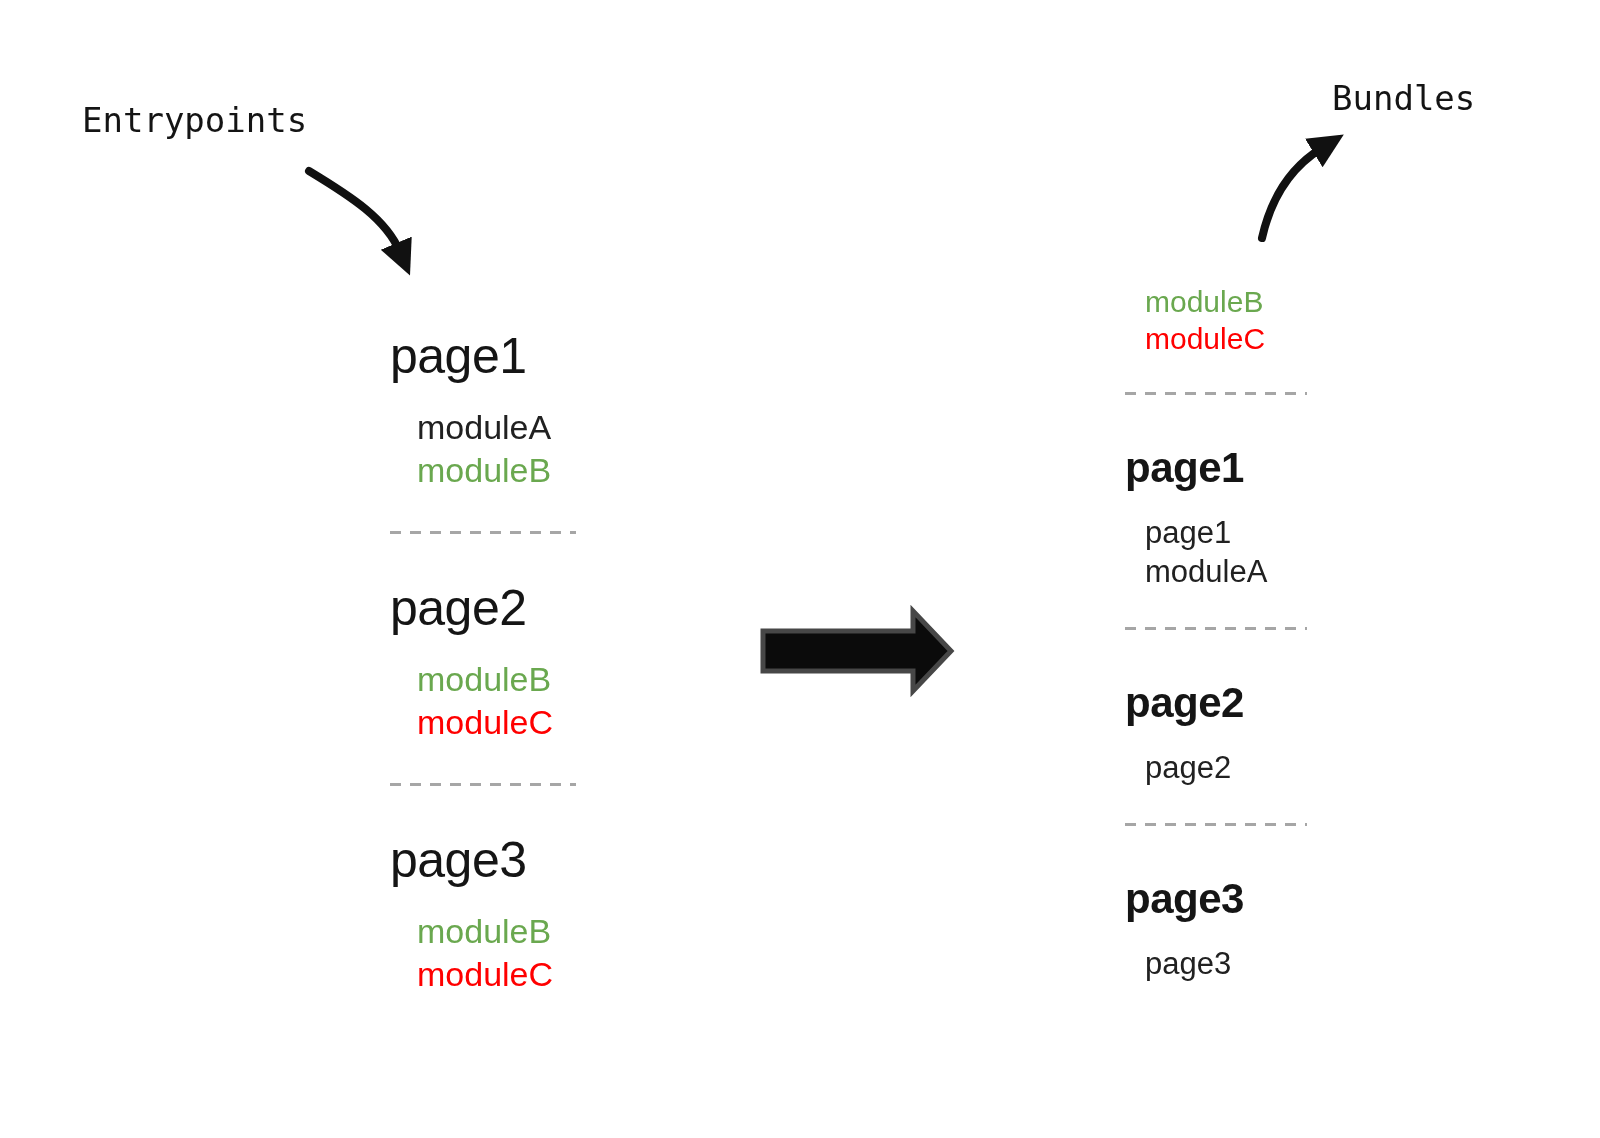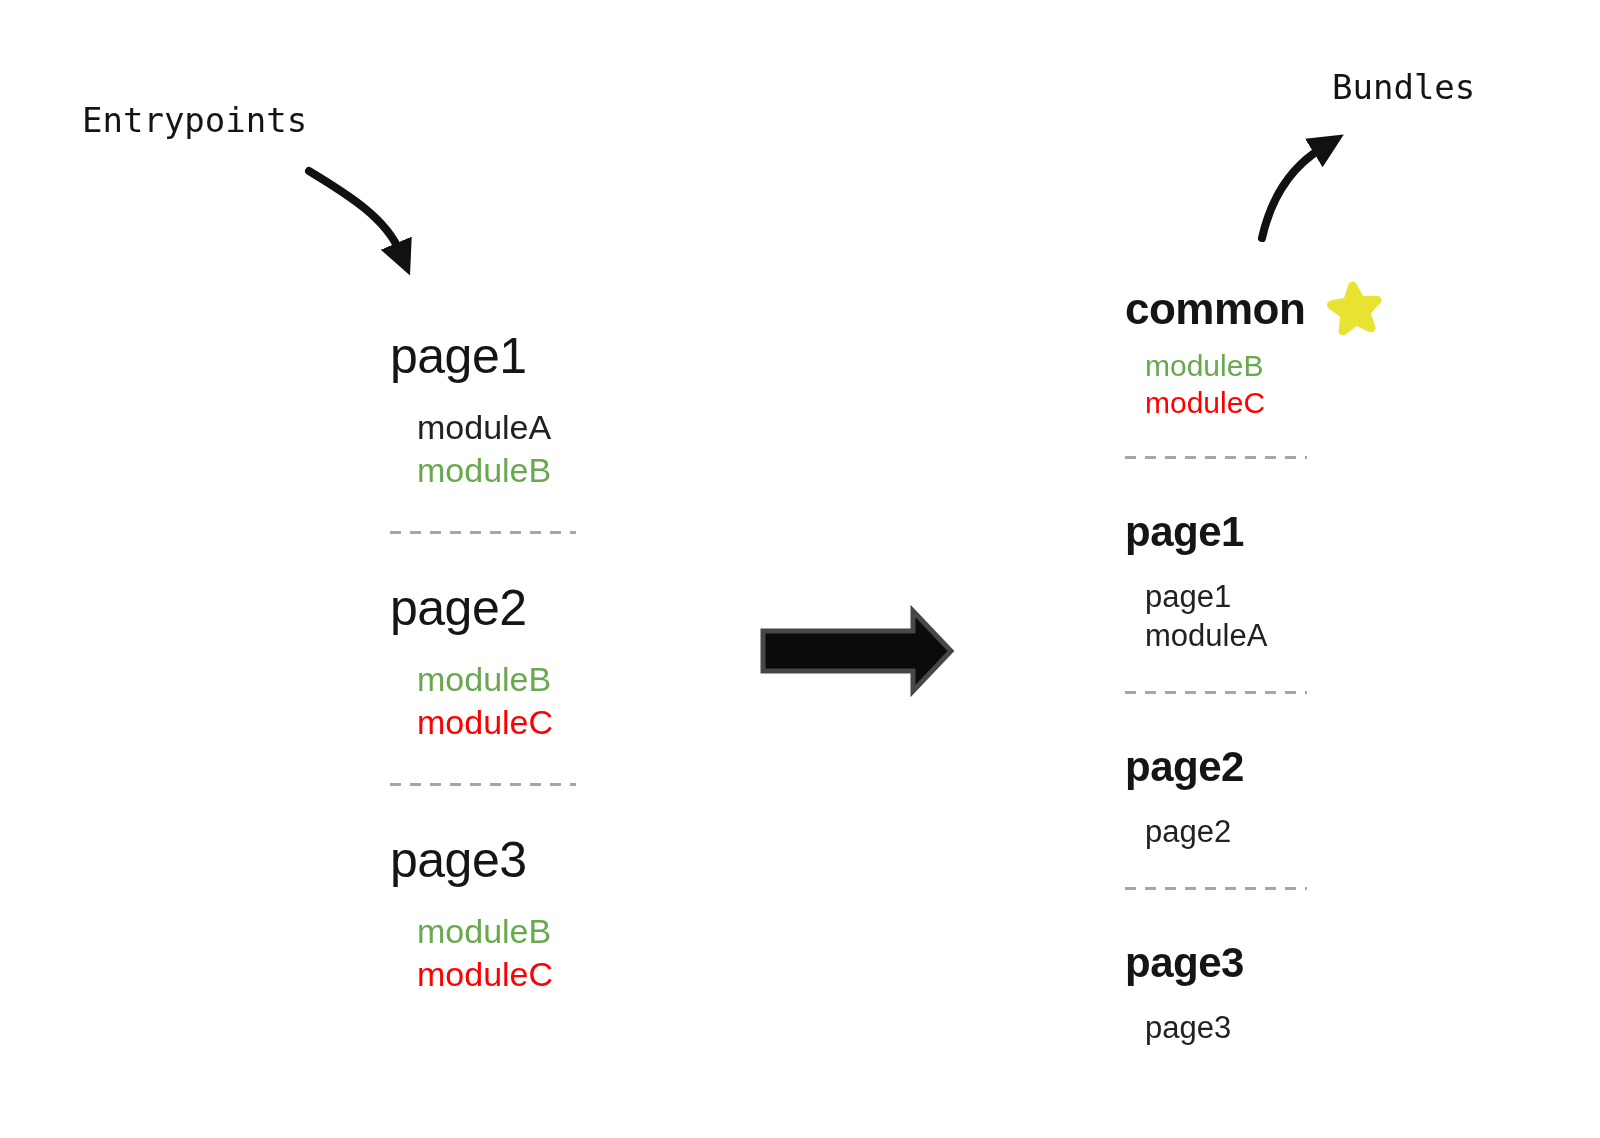--- a/index.html
+++ b/index.html
@@ -6,21 +6,21 @@
   body{
     width:1600px;height:1138px;position:relative;overflow:hidden;
     background:#ffffff;font-family:"Liberation Sans", sans-serif;
   }
   .overlay{position:absolute;left:0;top:0;width:1600px;height:1138px;pointer-events:none;}
   .mono-label{
     position:absolute;font-family:"DejaVu Sans Mono", monospace;
     font-size:34px;line-height:1;color:#141414;white-space:nowrap;
   }
   #lbl-entry{left:73px;top:103px;margin-left:9px;}
-  #lbl-bundles{left:1332px;top:70px;}
+  #lbl-bundles{left:1332px;top:81px;}
   .col{position:absolute;white-space:nowrap;}
   #ep-col{left:390px;top:331px;width:260px;}
   #bn-col{left:1125px;top:287px;width:260px;}
   .heading{line-height:1;color:#151515;letter-spacing:-0.5px;}
   .ep .heading{font-size:50px;font-weight:400;margin:0 0 29px 0;}
   .bn .heading{font-size:42px;font-weight:700;margin:0 0 26px 0;display:flex;align-items:center;gap:22px;}
   .bn .section:first-child .heading{font-size:44px;margin-bottom:20px;}
   .module{line-height:1;color:#212121;}
   .ep .module{font-size:34px;margin:0 0 9px 27px;}
   .bn .module{font-size:30px;margin:0 0 7px 20px;}
@@ -65,28 +65,20 @@
       </div>
       <div class="sep"></div>
       <div class="section">
         <div class="heading"><span>page3</span></div>
         <div class="module bold-mod" style="color: rgb(106, 168, 79);">moduleB</div>
         <div class="module bold-mod" style="color: rgb(255, 0, 0);">moduleC</div>
       </div>
     </div>
   <div class="col bn" id="bn-col">
       <div class="section">
-        <div class="heading">
-          <span>common</span>
-          <svg class="star" width="58" height="60" viewBox="0 0 58 60">
-            <g transform="translate(28,31) rotate(-6)">
-              <polygon points="0,-24 6.5,-8.9 22.8,-7.4 10.5,3.4 14.1,19.4 0,11 -14.1,19.4 -10.5,3.4 -22.8,-7.4 -6.5,-8.9" fill="#e8e332" stroke="#e8e332" stroke-width="9" stroke-linejoin="round"></polygon>
-            </g>
-          </svg>
-        </div>
         <div class="module bold-mod" style="color: rgb(106, 168, 79);">moduleB</div>
         <div class="module bold-mod" style="color: rgb(255, 0, 0);">moduleC</div>
       </div>
       <div class="sep"></div>
       <div class="section">
         <div class="heading">
           <span>page1</span>
         </div>
         <div class="module reg" style="color: rgb(33, 33, 33);">page1</div>
         <div class="module reg" style="color: rgb(33, 33, 33);">moduleA</div>

